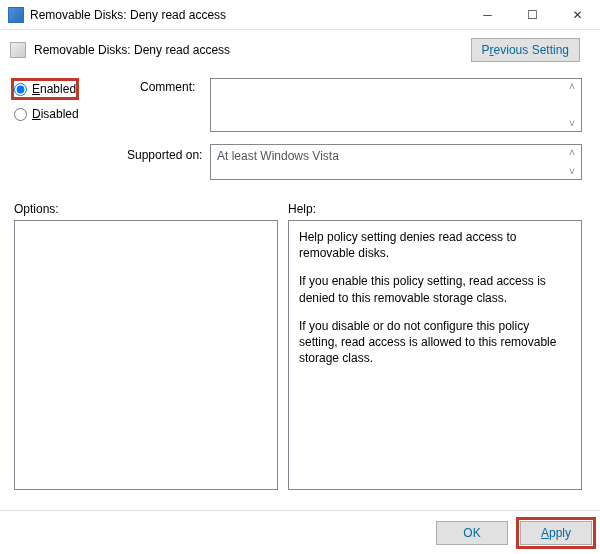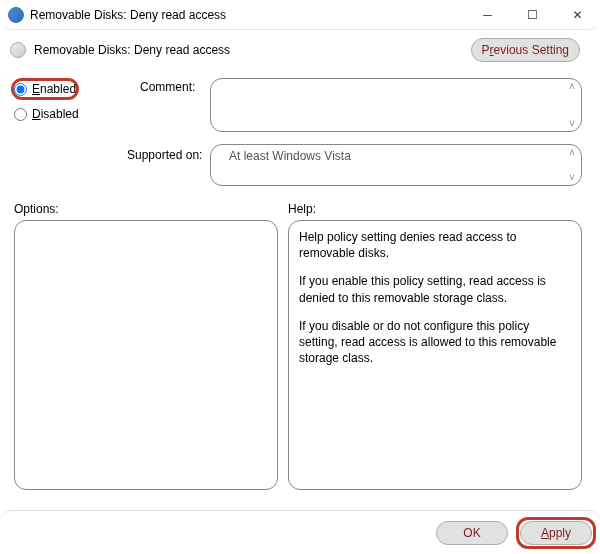--- a/index.html
+++ b/index.html
@@ -1,40 +1,40 @@
 <!DOCTYPE html>
 <html><head>
 <meta charset="utf-8">
 <style>
-* { box-sizing: border-box; font-family: "Segoe UI", Tahoma, sans-serif; font-size: 12px; border-radius: 12px; }
+* { box-sizing: border-box; font-family: "Segoe UI", Tahoma, sans-serif; font-size: 12px; }
 body { margin: 0; background: #fff; width: 600px; height: 554px; position: relative; overflow: hidden; }
 .titlebar { height: 30px; background: #fff; border-bottom: 1px solid #e5e5e5; display: flex; align-items: center; }
 .titlebar .ticon { width: 16px; height: 16px; margin: 0 6px 0 8px; background: linear-gradient(135deg,#4a90d9,#2c6eb5); border: 1px solid #2c6eb5; }
 .titlebar .ttext { flex: 1; color: #000; }
 .winbtns { display: flex; height: 100%; }
 .winbtn { width: 45px; display: flex; align-items: center; justify-content: center; color: #333; }
 .header { display: flex; align-items: center; padding: 8px 10px; }
 .header .hicon { width: 16px; height: 16px; margin-right: 8px; background: linear-gradient(135deg,#eee,#ccc); border: 1px solid #aaa; }
 .header .htext { flex: 1; color: #000; }
 .navbtns { display: flex; gap: 8px; margin-right: 10px; }
-.btn { background: #e1e1e1; border: 1px solid #adadad; padding: 4px 10px; color: #7f1d1d; cursor: default; }
+.btn { background: #e1e1e1; border: 1px solid #adadad; padding: 4px 10px; color: #0369a1; cursor: default; }
 .btn u { text-decoration: underline; }
 .btn.selected { background: #fff; border: 2px solid #0078d7; padding: 3px 9px; }
 .radios { position: absolute; left: 14px; top: 78px; }
 .radio { display: flex; align-items: center; height: 22px; margin-bottom: 6px; cursor: default; }
 .radio input { margin: 0 5px 0 0; }
 .radio.highlight { border: 3px solid #c0392b; padding: 0 0 0 0; margin-left: -3px; margin-bottom: 3px; }
 .lbl { position: absolute; color: #000; }
 .lbl.comment { left: 140px; top: 80px; }
 .lbl.supported { left: 127px; top: 148px; }
 .lbl.options { left: 14px; top: 202px; }
 .lbl.help { left: 288px; top: 202px; }
 .textarea-wrap { position: absolute; background: #fff; border: 1px solid #828790; }
 .ta.comment { left: 210px; top: 78px; width: 372px; height: 54px; }
-.ta.supported { left: 210px; top: 144px; width: 372px; height: 42px; padding: 4px 18px; color: #555; overflow: hidden; }
+.ta.supported { left: 210px; top: 144px; width: 372px; height: 36px; padding: 4px 6px; color: #555; overflow: hidden; }
 .ta.options { left: 14px; top: 220px; width: 264px; height: 270px; }
 .ta.help { left: 288px; top: 220px; width: 294px; height: 270px; padding: 8px 10px; color: #000; line-height: 1.35; overflow: hidden; }
 .ta.help p { margin: 0 0 12px 0; }
 .scrollhint { position: absolute; right: 3px; width: 12px; color: #888; font-size: 10px; text-align: center; }
 .scrollhint.up { top: 2px; }
 .scrollhint.down { bottom: 2px; }
 .footer { position: absolute; left: 0; right: 0; bottom: 0; height: 44px; border-top: 1px solid #ddd; display: flex; align-items: center; justify-content: flex-end; padding-right: 4px; gap: 8px; background: #fff; }
 .btn.ok, .btn.cancel, .btn.apply { width: 72px; text-align: center; padding: 4px 0; }
 .apply-wrap { border: 3px solid #c0392b; padding: 1px; }
 </style>

